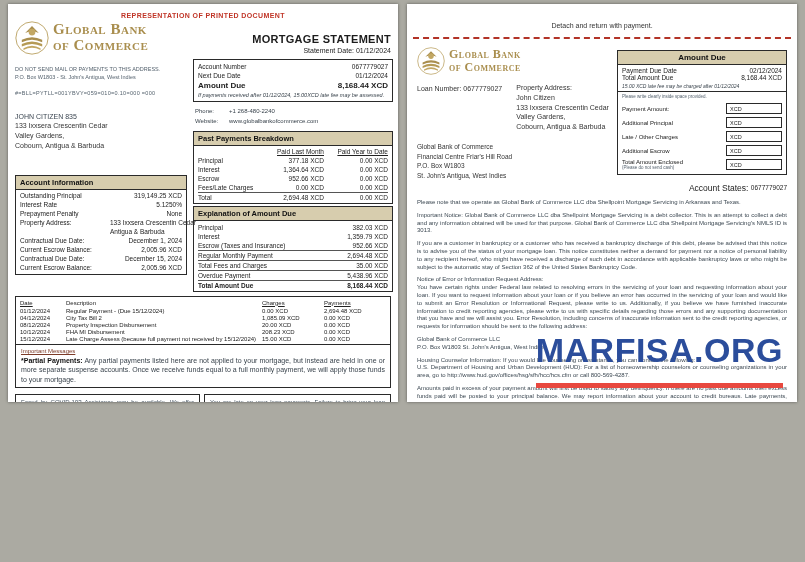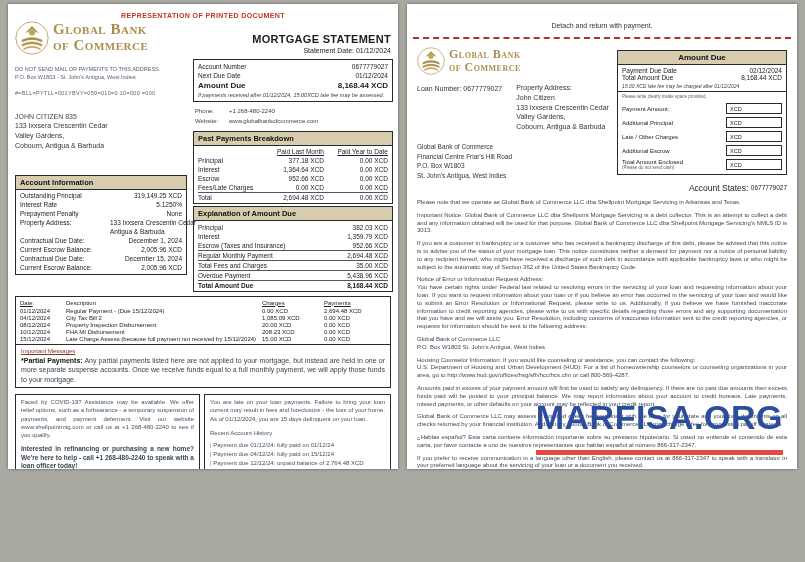--- a/index.html
+++ b/index.html
@@ -2,21 +2,21 @@
 <html><head>
 <meta charset="utf-8">
 <style>
   html,body{margin:0;padding:0;}
   body{
     width:805px;height:562px;position:relative;overflow:hidden;
     background:#abaaa2;
     font-family:"Liberation Sans",sans-serif;
     -webkit-font-smoothing:antialiased;
   }
-  .page{position:absolute;top:4px;width:390px;height:465px;background:#fff;
+  .page{position:absolute;top:4px;width:390px;height:398px;background:#fff;
     box-shadow:0 0 3px rgba(0,0,0,.45);box-sizing:border-box;overflow:hidden;}
   #page1{left:8px;padding:8px 7px 6px 7px;}
   #page2{left:407px;padding:10px 10px 6px 10px;}
 
   
   .tan-head{background:#d7cdae;border-bottom:1px solid #2a2a2a;font-weight:bold;
     font-size:7.5px;color:#111;padding:2px 4px;}
   .boxed{border:1.5px solid #2a2a2a;box-sizing:border-box;}
   .row{display:flex;justify-content:space-between;align-items:flex-start;}
   .val{text-align:right;white-space:nowrap;color:#222;}

